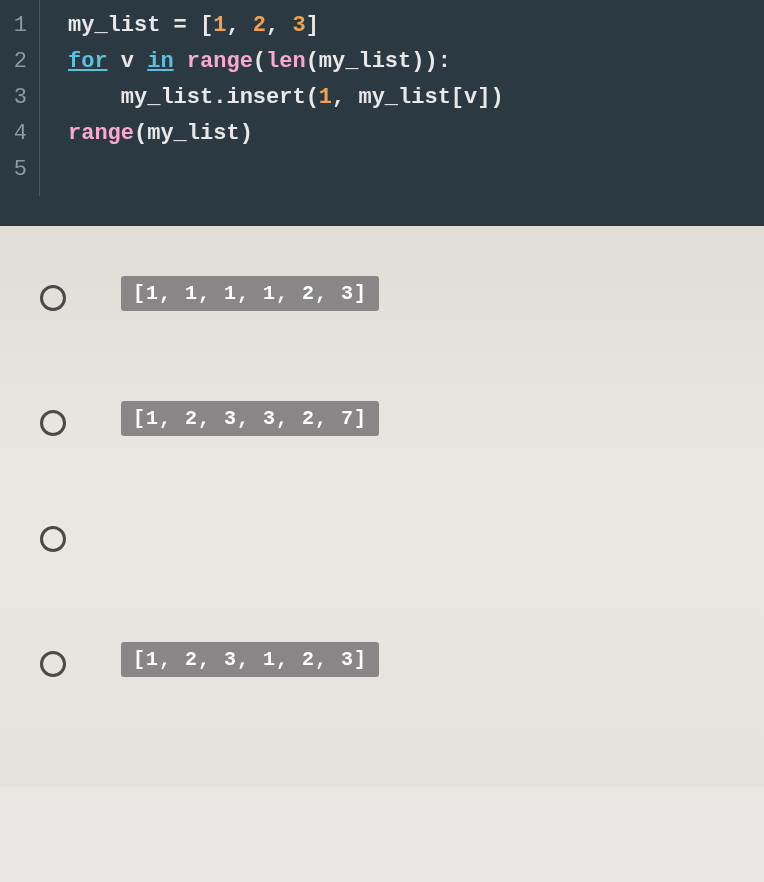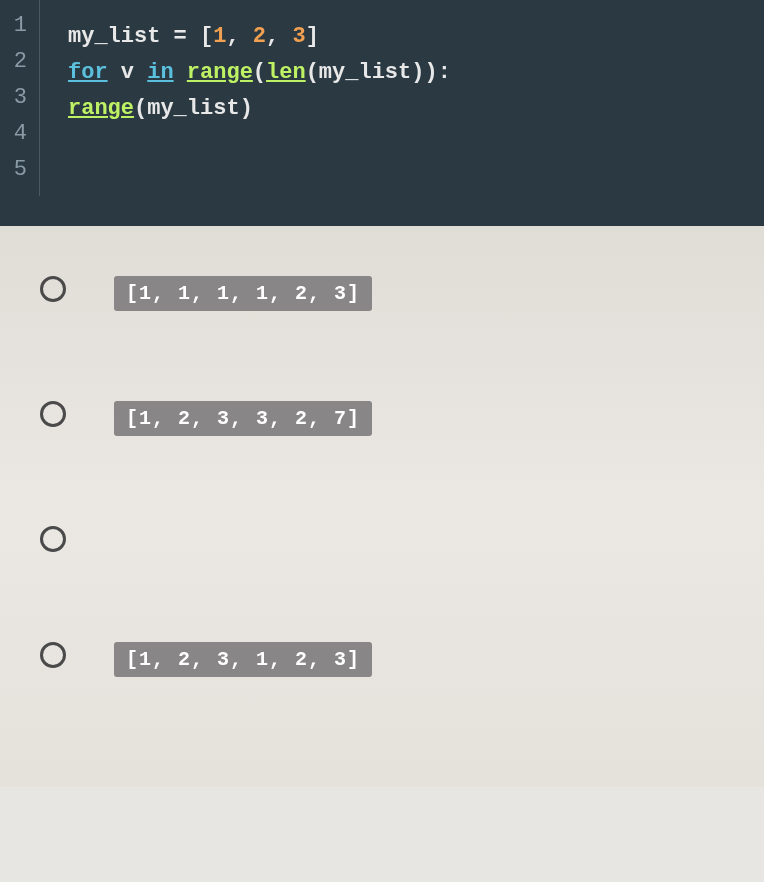--- a/index.html
+++ b/index.html
@@ -24,43 +24,44 @@
       min-width: 40px;
     }
     .line-number {
       color: #8a9ba5;
       font-size: 22px;
       line-height: 36px;
       text-align: right;
       font-family: 'Courier New', monospace;
     }
     .code-content {
-      padding: 19px 0 8px 28px;
+      padding: 8px 0 8px 28px;
       flex: 1;
     }
     .code-line {
       font-size: 22px;
       line-height: 36px;
       white-space: pre;
       font-family: 'Courier New', monospace;
       font-weight: bold;
     }
     .tok-default { color: #e8e8e8; }
     .tok-keyword { color: #5bc0de; text-decoration: underline; }
     .tok-number { color: #f0a050; }
-    .tok-function { color: #bef264; text-decoration: underline; }
+    .tok-function { color: #f9a8d4; }
     
     .options-section {
       background: linear-gradient(180deg, #e0dcd6 0%, #ebe8e4 50%, #e5e1db 100%);
       padding: 50px 20px 20px 40px;
     }
     .option {
       display: flex;
-      align-items: flex-start;
+      align-items: flex-end;
       margin-bottom: 90px;
+      gap: 7px;
     }
     .radio {
       width: 26px;
       height: 26px;
       border: 3px solid #4a4a4a;
       border-radius: 50%;
       margin-right: 48px;
       flex-shrink: 0;
       background: transparent;
     }
@@ -82,20 +83,21 @@
   <div class="gutter">
     <div class="line-number">1</div>
     <div class="line-number">2</div>
     <div class="line-number">3</div>
     <div class="line-number">4</div>
     <div class="line-number">5</div>
   </div>
   <div class="code-content">
     <div class="code-line"><span class="tok-default">my_list = [</span><span class="tok-number">1</span><span class="tok-default">, </span><span class="tok-number">2</span><span class="tok-default">, </span><span class="tok-number">3</span><span class="tok-default">]</span></div>
     <div class="code-line"><span class="tok-keyword">for</span><span class="tok-default"> v </span><span class="tok-keyword">in</span><span class="tok-default"> </span><span class="tok-function">range</span><span class="tok-default">(</span><span class="tok-function">len</span><span class="tok-default">(my_list)):</span></div>
+    <div class="code-line"><span class="tok-default">    my_list.insert(</span><span class="tok-number">1</span><span class="tok-default">, my_list[v])</span></div>
     <div class="code-line"><span class="tok-function">range</span><span class="tok-default">(my_list)</span></div>
     <div class="code-line"></div>
   </div>
 </div>
 
 <div class="options-section">
   <div class="option">
     <div class="radio"></div>
     <span class="option-text">[1, 1, 1, 1, 2, 3]</span>
   </div>

